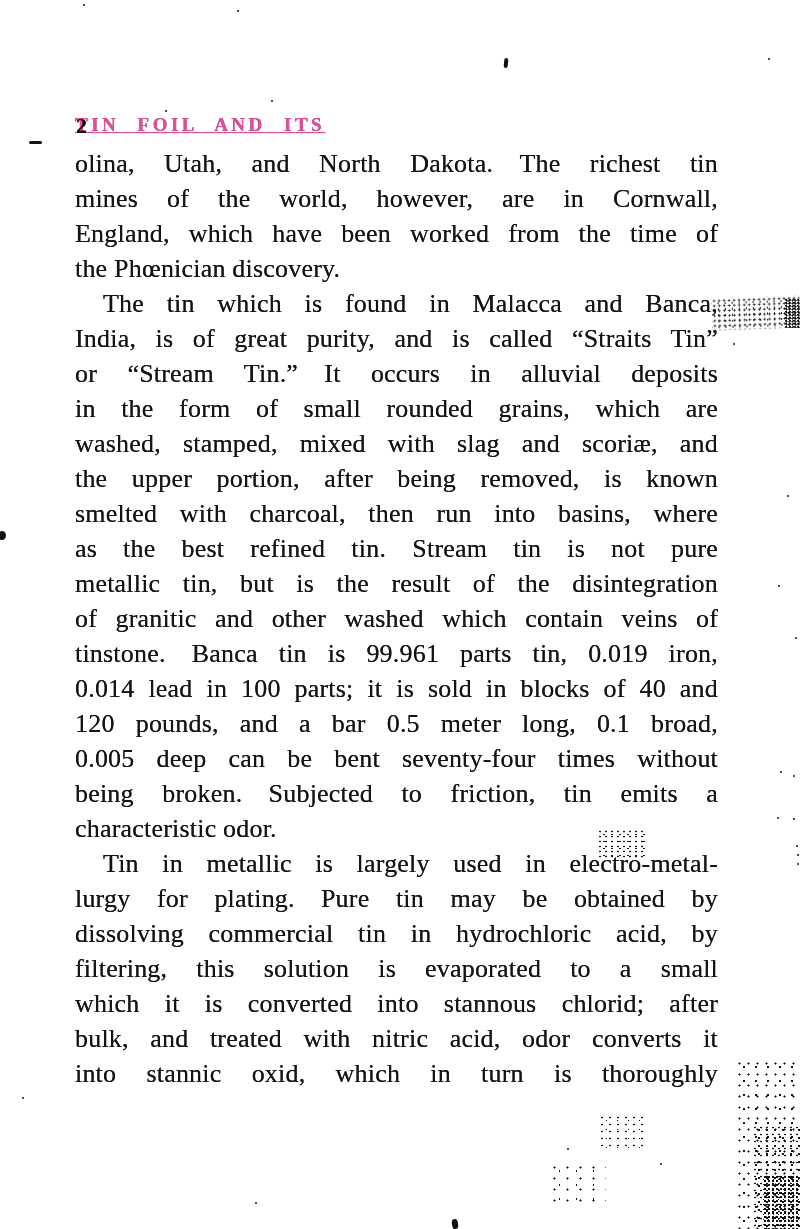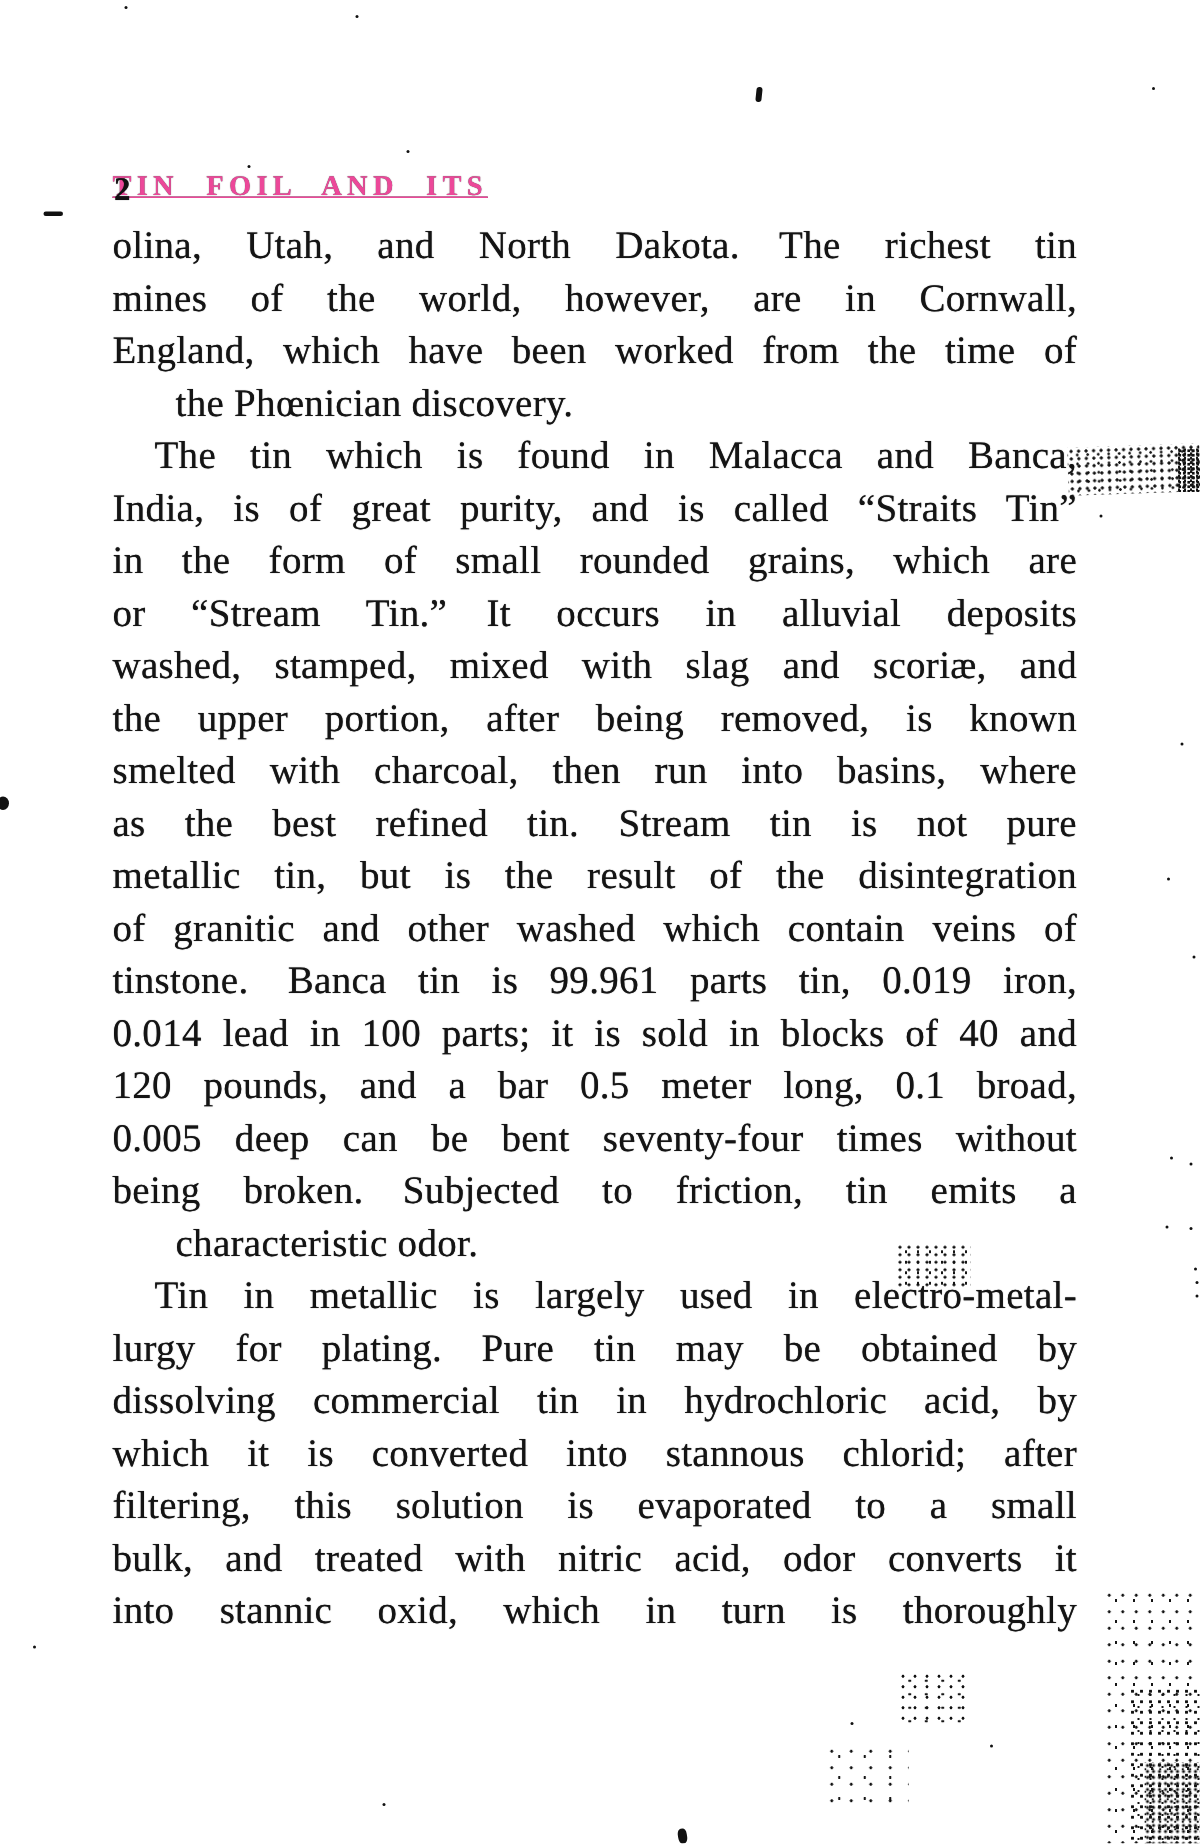--- a/index.html
+++ b/index.html
@@ -37,21 +37,21 @@
   }
   .line {
     font-size: 26px; line-height: 35px; height: 35px;
     color: #141414;
     text-align: justify;
     text-align-last: justify;
     letter-spacing: 0.2px;
     white-space: nowrap;
     text-shadow: 0 0 0.55px rgba(0,0,0,0.8);
   }
-  .line.parend { text-align-last: left; margin-left: 42px; }
+  .line.parend { text-align-last: left; }
   .line.indent { text-indent: 28px; }
 
   
   .noise-layer { position: absolute; inset: 0; pointer-events: none; }
   .speck {
     position: absolute; width: 2px; height: 2px;
     background: #111; border-radius: 50%;
   }
   .speckle {
     position: absolute;
@@ -71,39 +71,39 @@
     <div class="running-title">TIN FOIL AND ITS</div>
   </header>
 
   <main class="text-block">
       <div class="line">olina, Utah, and North Dakota. The richest tin</div>
       <div class="line">mines of the world, however, are in Cornwall,</div>
       <div class="line">England, which have been worked from the time of</div>
       <div class="line parend">the Phœnician discovery.</div>
       <div class="line indent">The tin which is found in Malacca and Banca,</div>
       <div class="line">India, is of great purity, and is called “Straits Tin”</div>
+      <div class="line">or “Stream Tin.” It occurs in alluvial deposits</div>
       <div class="line">in the form of small rounded grains, which are</div>
-      <div class="line">or “Stream Tin.” It occurs in alluvial deposits</div>
       <div class="line">washed, stamped, mixed with slag and scoriæ, and</div>
       <div class="line">the upper portion, after being removed, is known</div>
       <div class="line">smelted with charcoal, then run into basins, where</div>
       <div class="line">as the best refined tin. Stream tin is not pure</div>
       <div class="line">metallic tin, but is the result of the disintegration</div>
       <div class="line">of granitic and other washed which contain veins of</div>
       <div class="line">tinstone. Banca tin is 99.961 parts tin, 0.019 iron,</div>
       <div class="line">0.014 lead in 100 parts; it is sold in blocks of 40 and</div>
       <div class="line">120 pounds, and a bar 0.5 meter long, 0.1 broad,</div>
       <div class="line">0.005 deep can be bent seventy-four times without</div>
       <div class="line">being broken. Subjected to friction, tin emits a</div>
       <div class="line parend">characteristic odor.</div>
       <div class="line indent">Tin in metallic is largely used in electro-metal-</div>
       <div class="line">lurgy for plating. Pure tin may be obtained by</div>
       <div class="line">dissolving commercial tin in hydrochloric acid, by</div>
+      <div class="line">filtering, this solution is evaporated to a small</div>
       <div class="line">which it is converted into stannous chlorid; after</div>
-      <div class="line">filtering, this solution is evaporated to a small</div>
       <div class="line">bulk, and treated with nitric acid, odor converts it</div>
       <div class="line">into stannic oxid, which in turn is thoroughly</div>
     </main>
 
   <div class="noise-layer">
 
     <div class="speckle" style="left:712px;top:297px;width:88px;height:32px;background-size:5px 5px,7px 6px;transform:rotate(-2deg);"></div>
     <div class="speckle" style="left:785px;top:299px;width:15px;height:29px;background-size:3px 3px,4px 3px;"></div>
 
     <div class="speckle" style="left:597px;top:829px;width:50px;height:29px;background-size:6px 5px,8px 7px;"></div>

